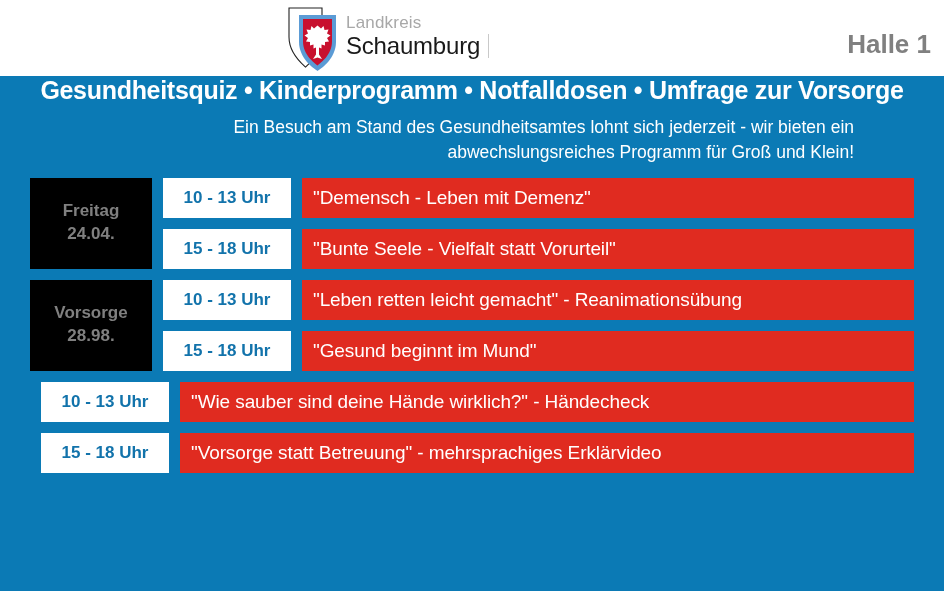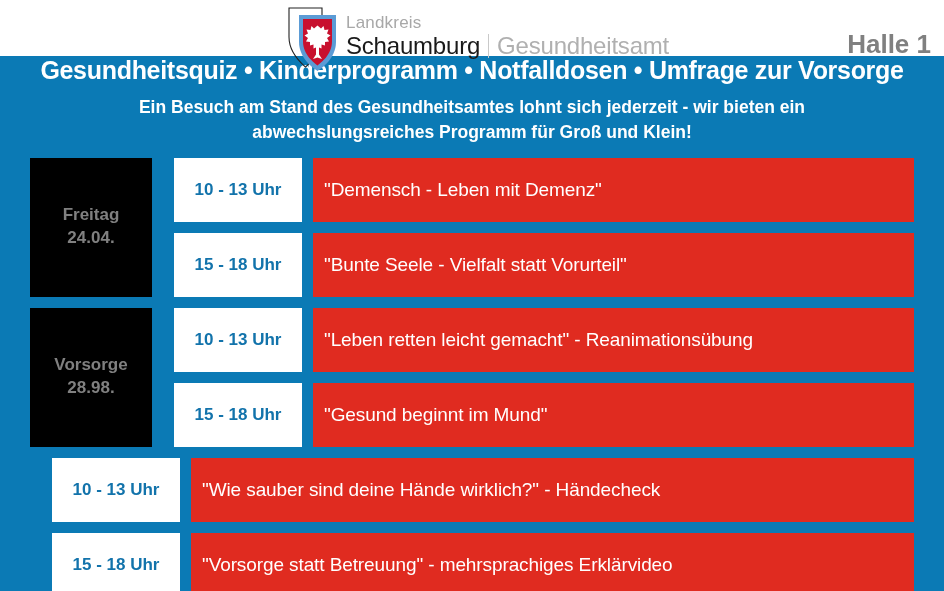--- a/index.html
+++ b/index.html
@@ -9,21 +9,21 @@
   body {
     width: 944px;
     height: 591px;
     background: #0b7ab5;
     font-family: "Liberation Sans", sans-serif;
     overflow: hidden;
   }
 
   
   .header {
-    height: 56px;
+    height: 76px;
     background: #ffffff;
     display: flex;
     align-items: center;
     position: relative;
   }
   .logo-block {
     position: absolute;
     left: 288px;
     top: 7px;
     display: flex;
@@ -89,24 +89,24 @@
   }
   .headline {
     text-align: center;
     color: #ffffff;
     font-size: 25px;
     font-weight: bold;
     padding-top: 0;
     letter-spacing: -0.3px;
   }
   .subhead {
-    text-align: center;
+    text-align: right;
     color: #ffffff;
     font-size: 17.5px;
-    font-weight: 700;
+    font-weight: 400;
     line-height: 1.45;
     padding: 10px 90px 0 90px;
   }
 
   
   .schedule {
     margin-top: 12px;
     padding: 0 30px 0 30px;
   }
   .day-row {
@@ -132,22 +132,21 @@
   }
   .slots {
     flex: 1 1 auto;
     display: flex;
     flex-direction: column;
     margin-left: 11px;
   }
   .slot {
     display: flex;
     align-items: stretch;
-    height: 64px;
-    margin-left: 11px;
+    height: 40px;
   }
   .slot:first-child { margin-bottom: 11px; }
 
   .time-cell {
     width: 128px;
     flex: 0 0 128px;
     background: #ffffff;
     color: #1273ab;
     font-size: 17px;
     font-weight: bold;
@@ -194,21 +193,20 @@
                    L26 21.5 Z"></path>
         </g>
       </svg>
     </div>
 
     <div class="logo-text">
       <span class="logo-line1">Landkreis</span>
       <span class="logo-line2">
         <span class="logo-schaumburg">Schaumburg</span>
         <span class="logo-divider"></span>
-        <span class="logo-amt">Gesundheitsamt</span>
       </span>
     </div>
   </div>
 
   <div class="halle">Halle 1</div>
 </div>
 
 <div class="body-wrap">
 
   <div class="headline">Gesundheitsquiz • Kinderprogramm • Notfalldosen • Umfrage zur Vorsorge</div>

